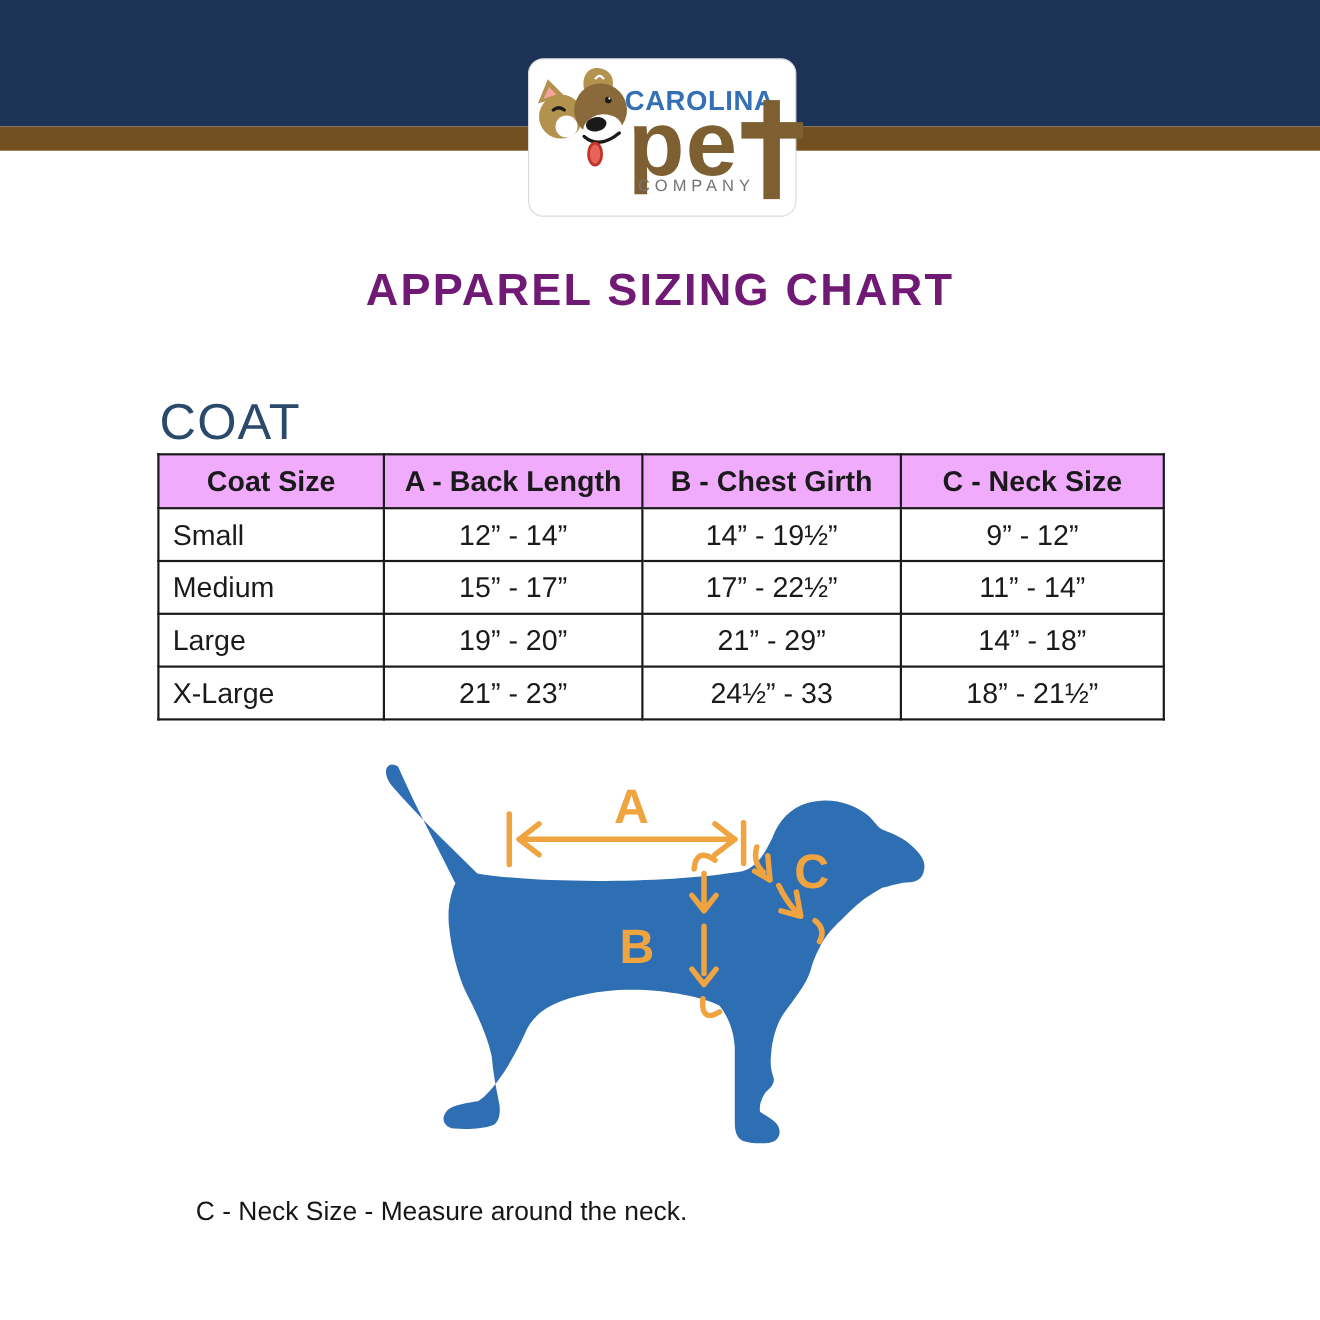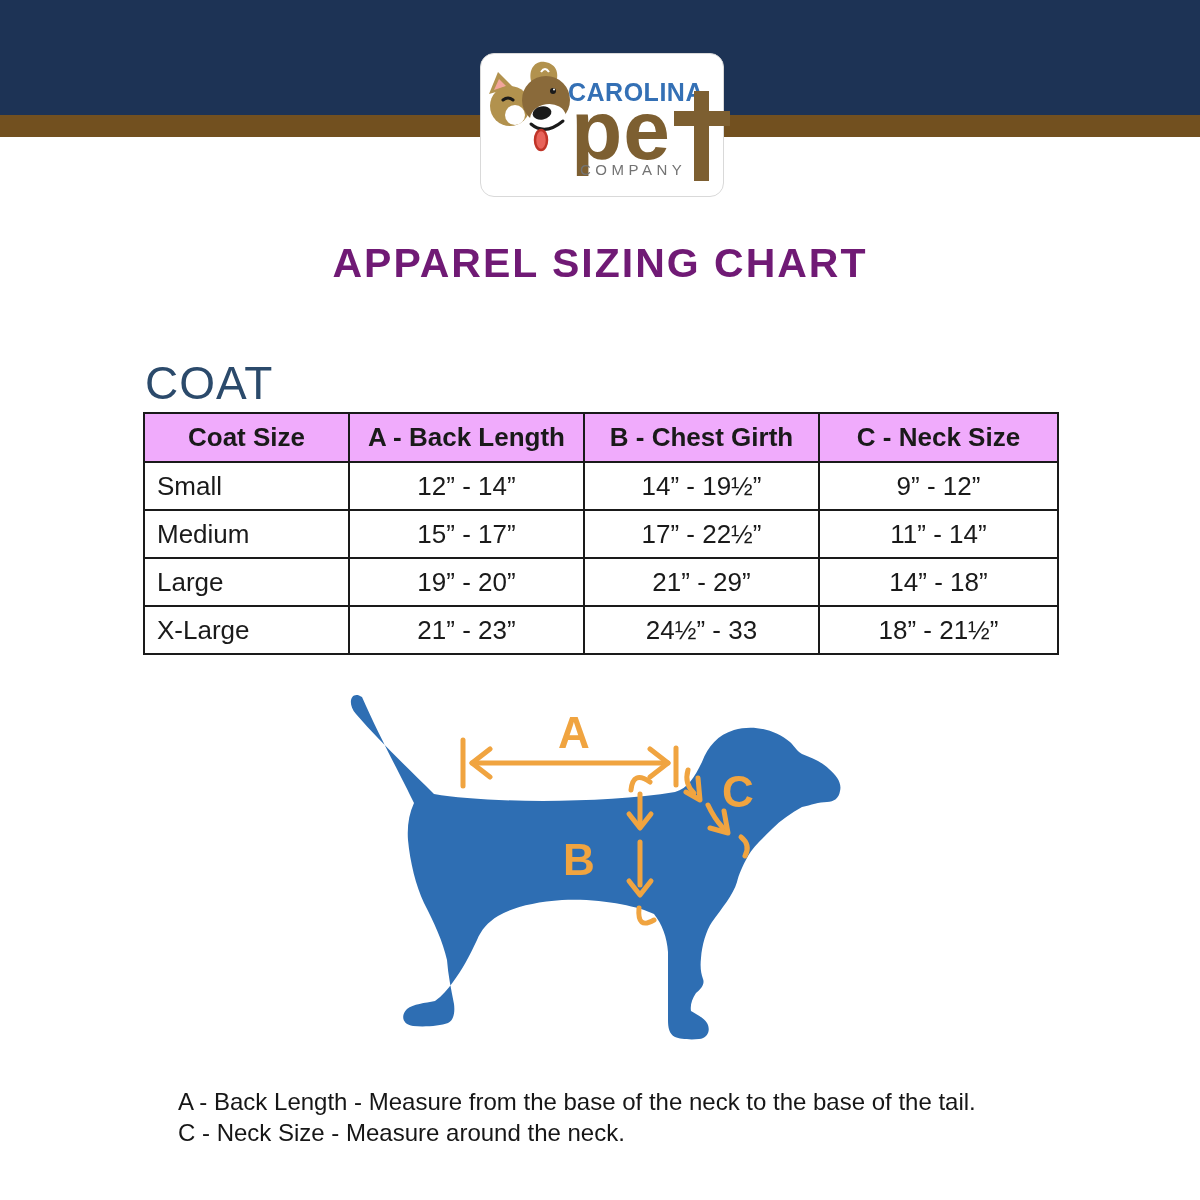--- a/index.html
+++ b/index.html
@@ -214,17 +214,16 @@
         <path d="M 391 147 Q 401 155 395 166"></path>
       </g>
     </g>
 
     <text class="measure-label" x="224" y="58" font-size="44" text-anchor="middle">A</text>
     <text class="measure-label" x="229" y="185" font-size="44" text-anchor="middle">B</text>
     <text class="measure-label" x="388" y="117" font-size="44" text-anchor="middle">C</text>
   </svg>
 
   <div class="legend">
-    <div class="legend-line">A - Back Length - Measure from the base of the neck to the base of the tail.</div>
     <div class="legend-line">C - Neck Size - Measure around the neck.</div>
   </div>
 
 </div>
 
 </body></html>

